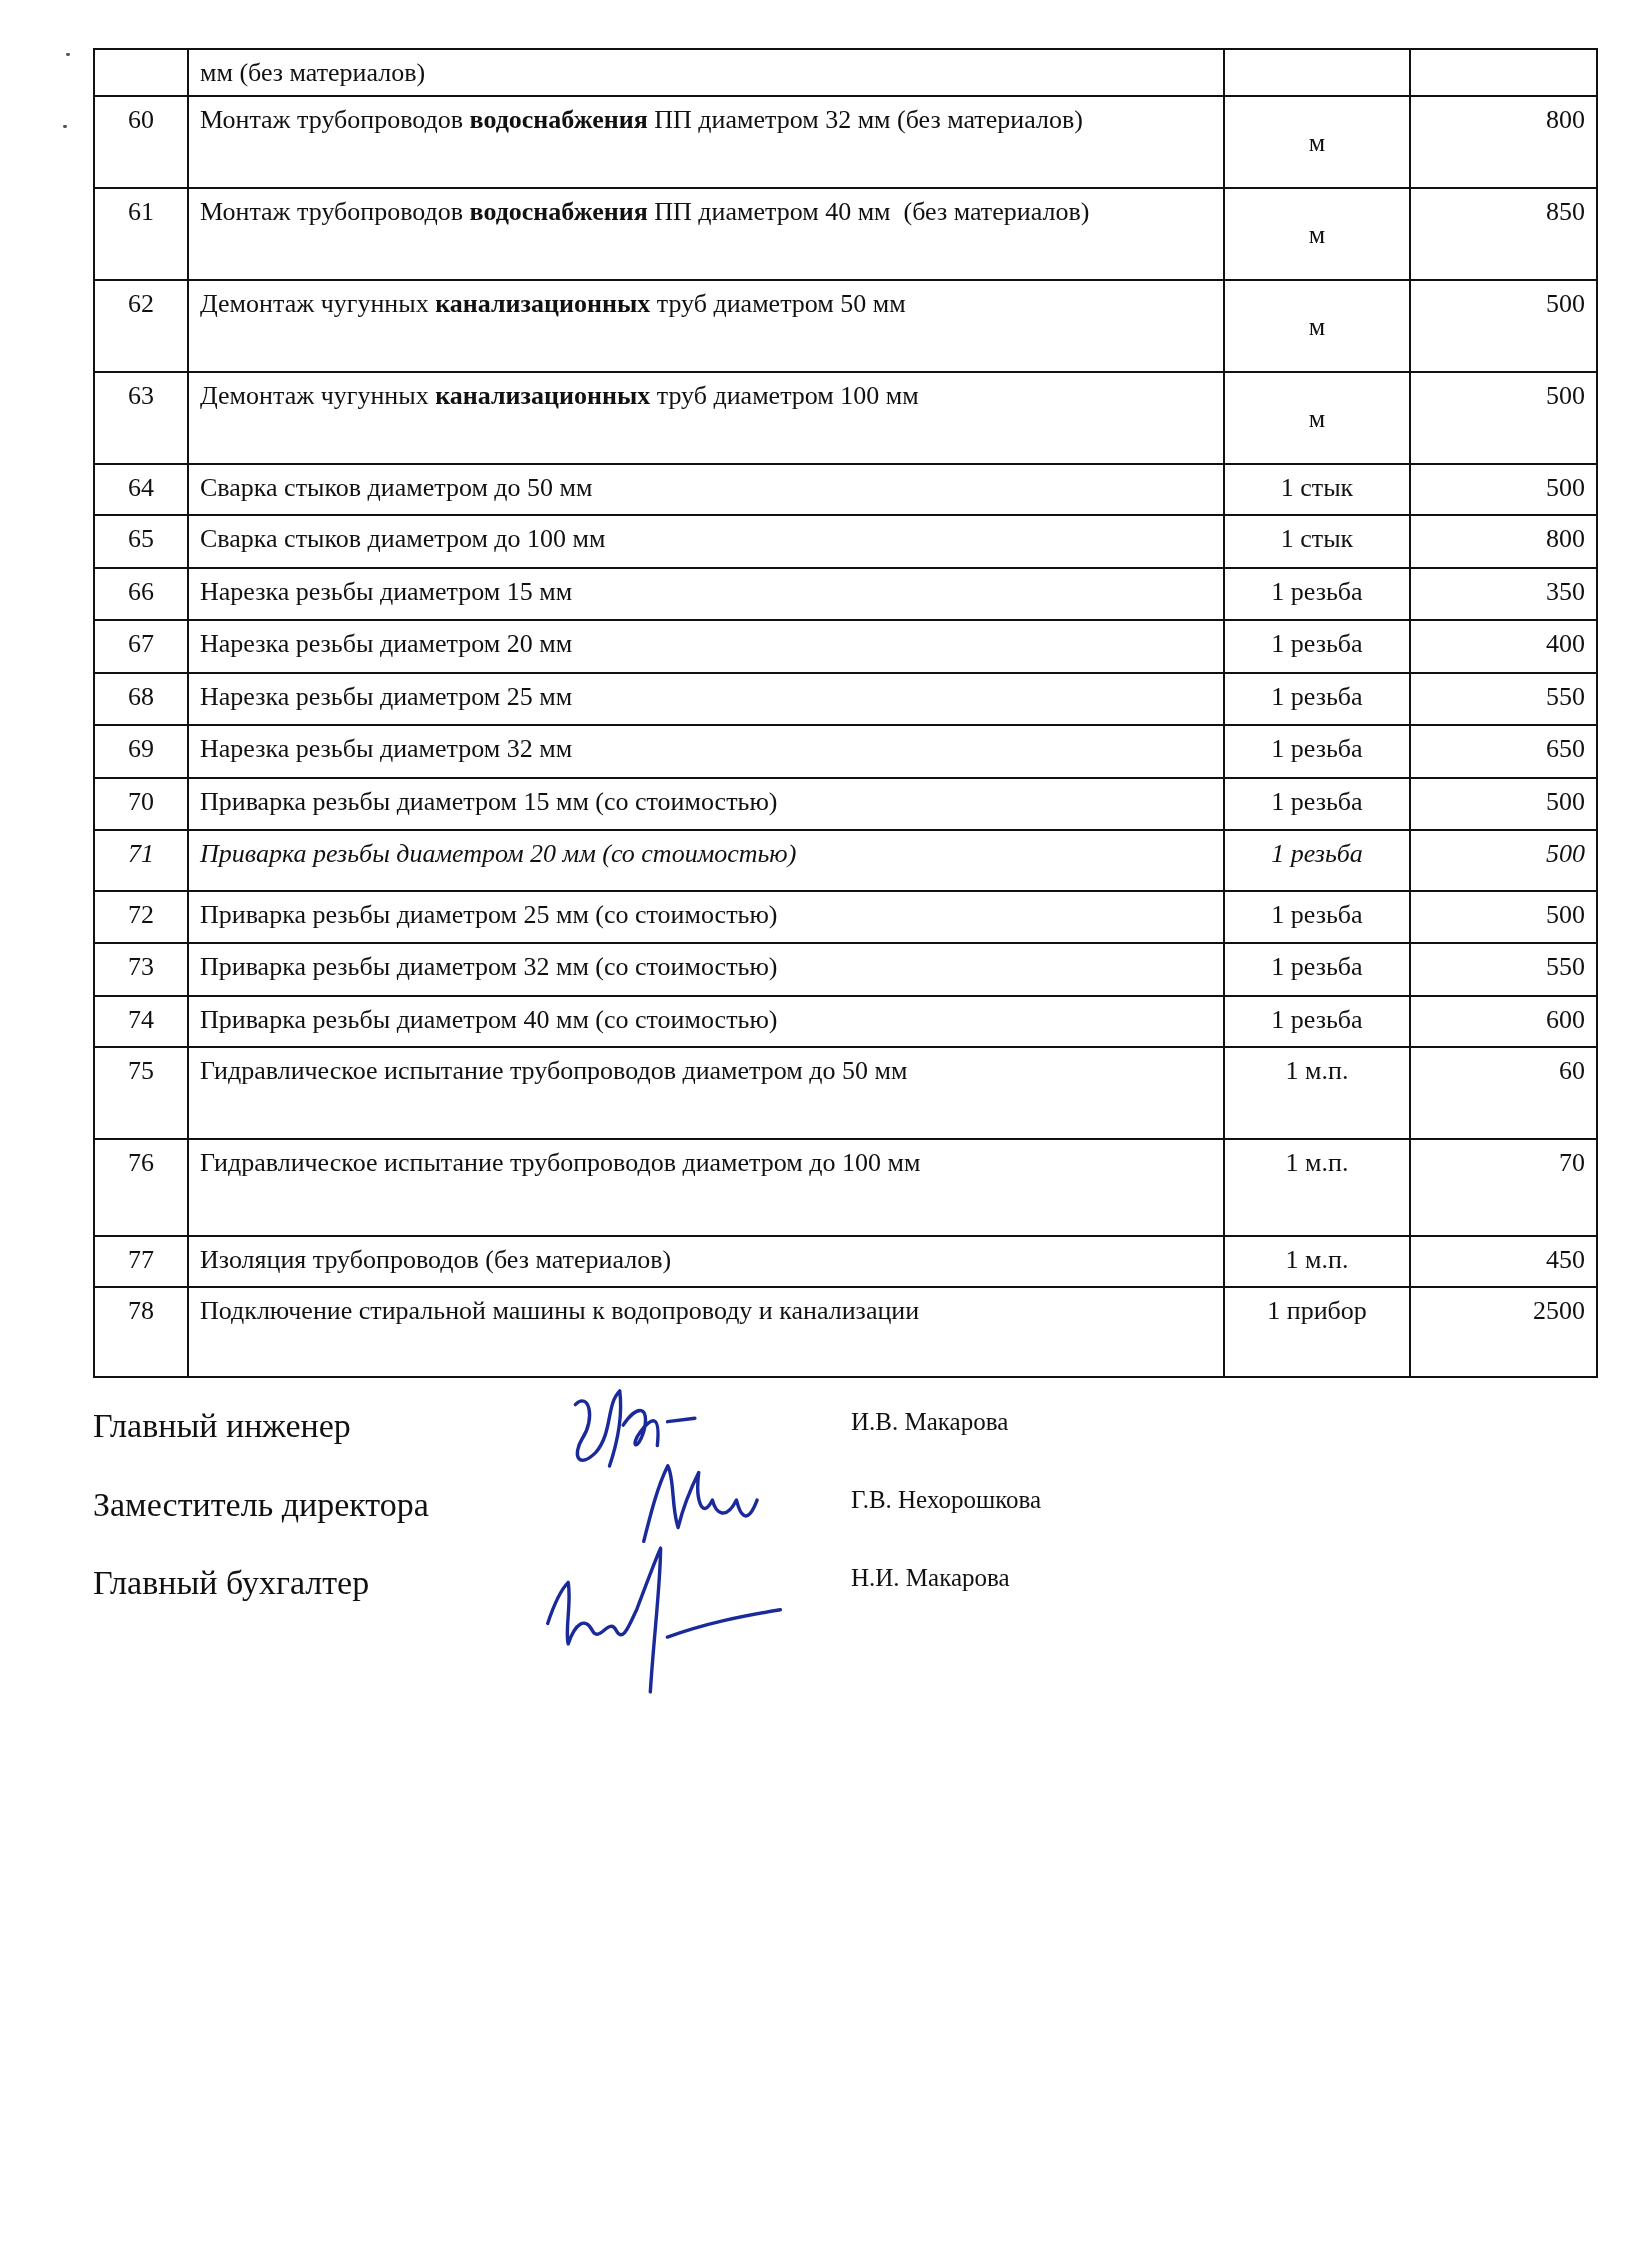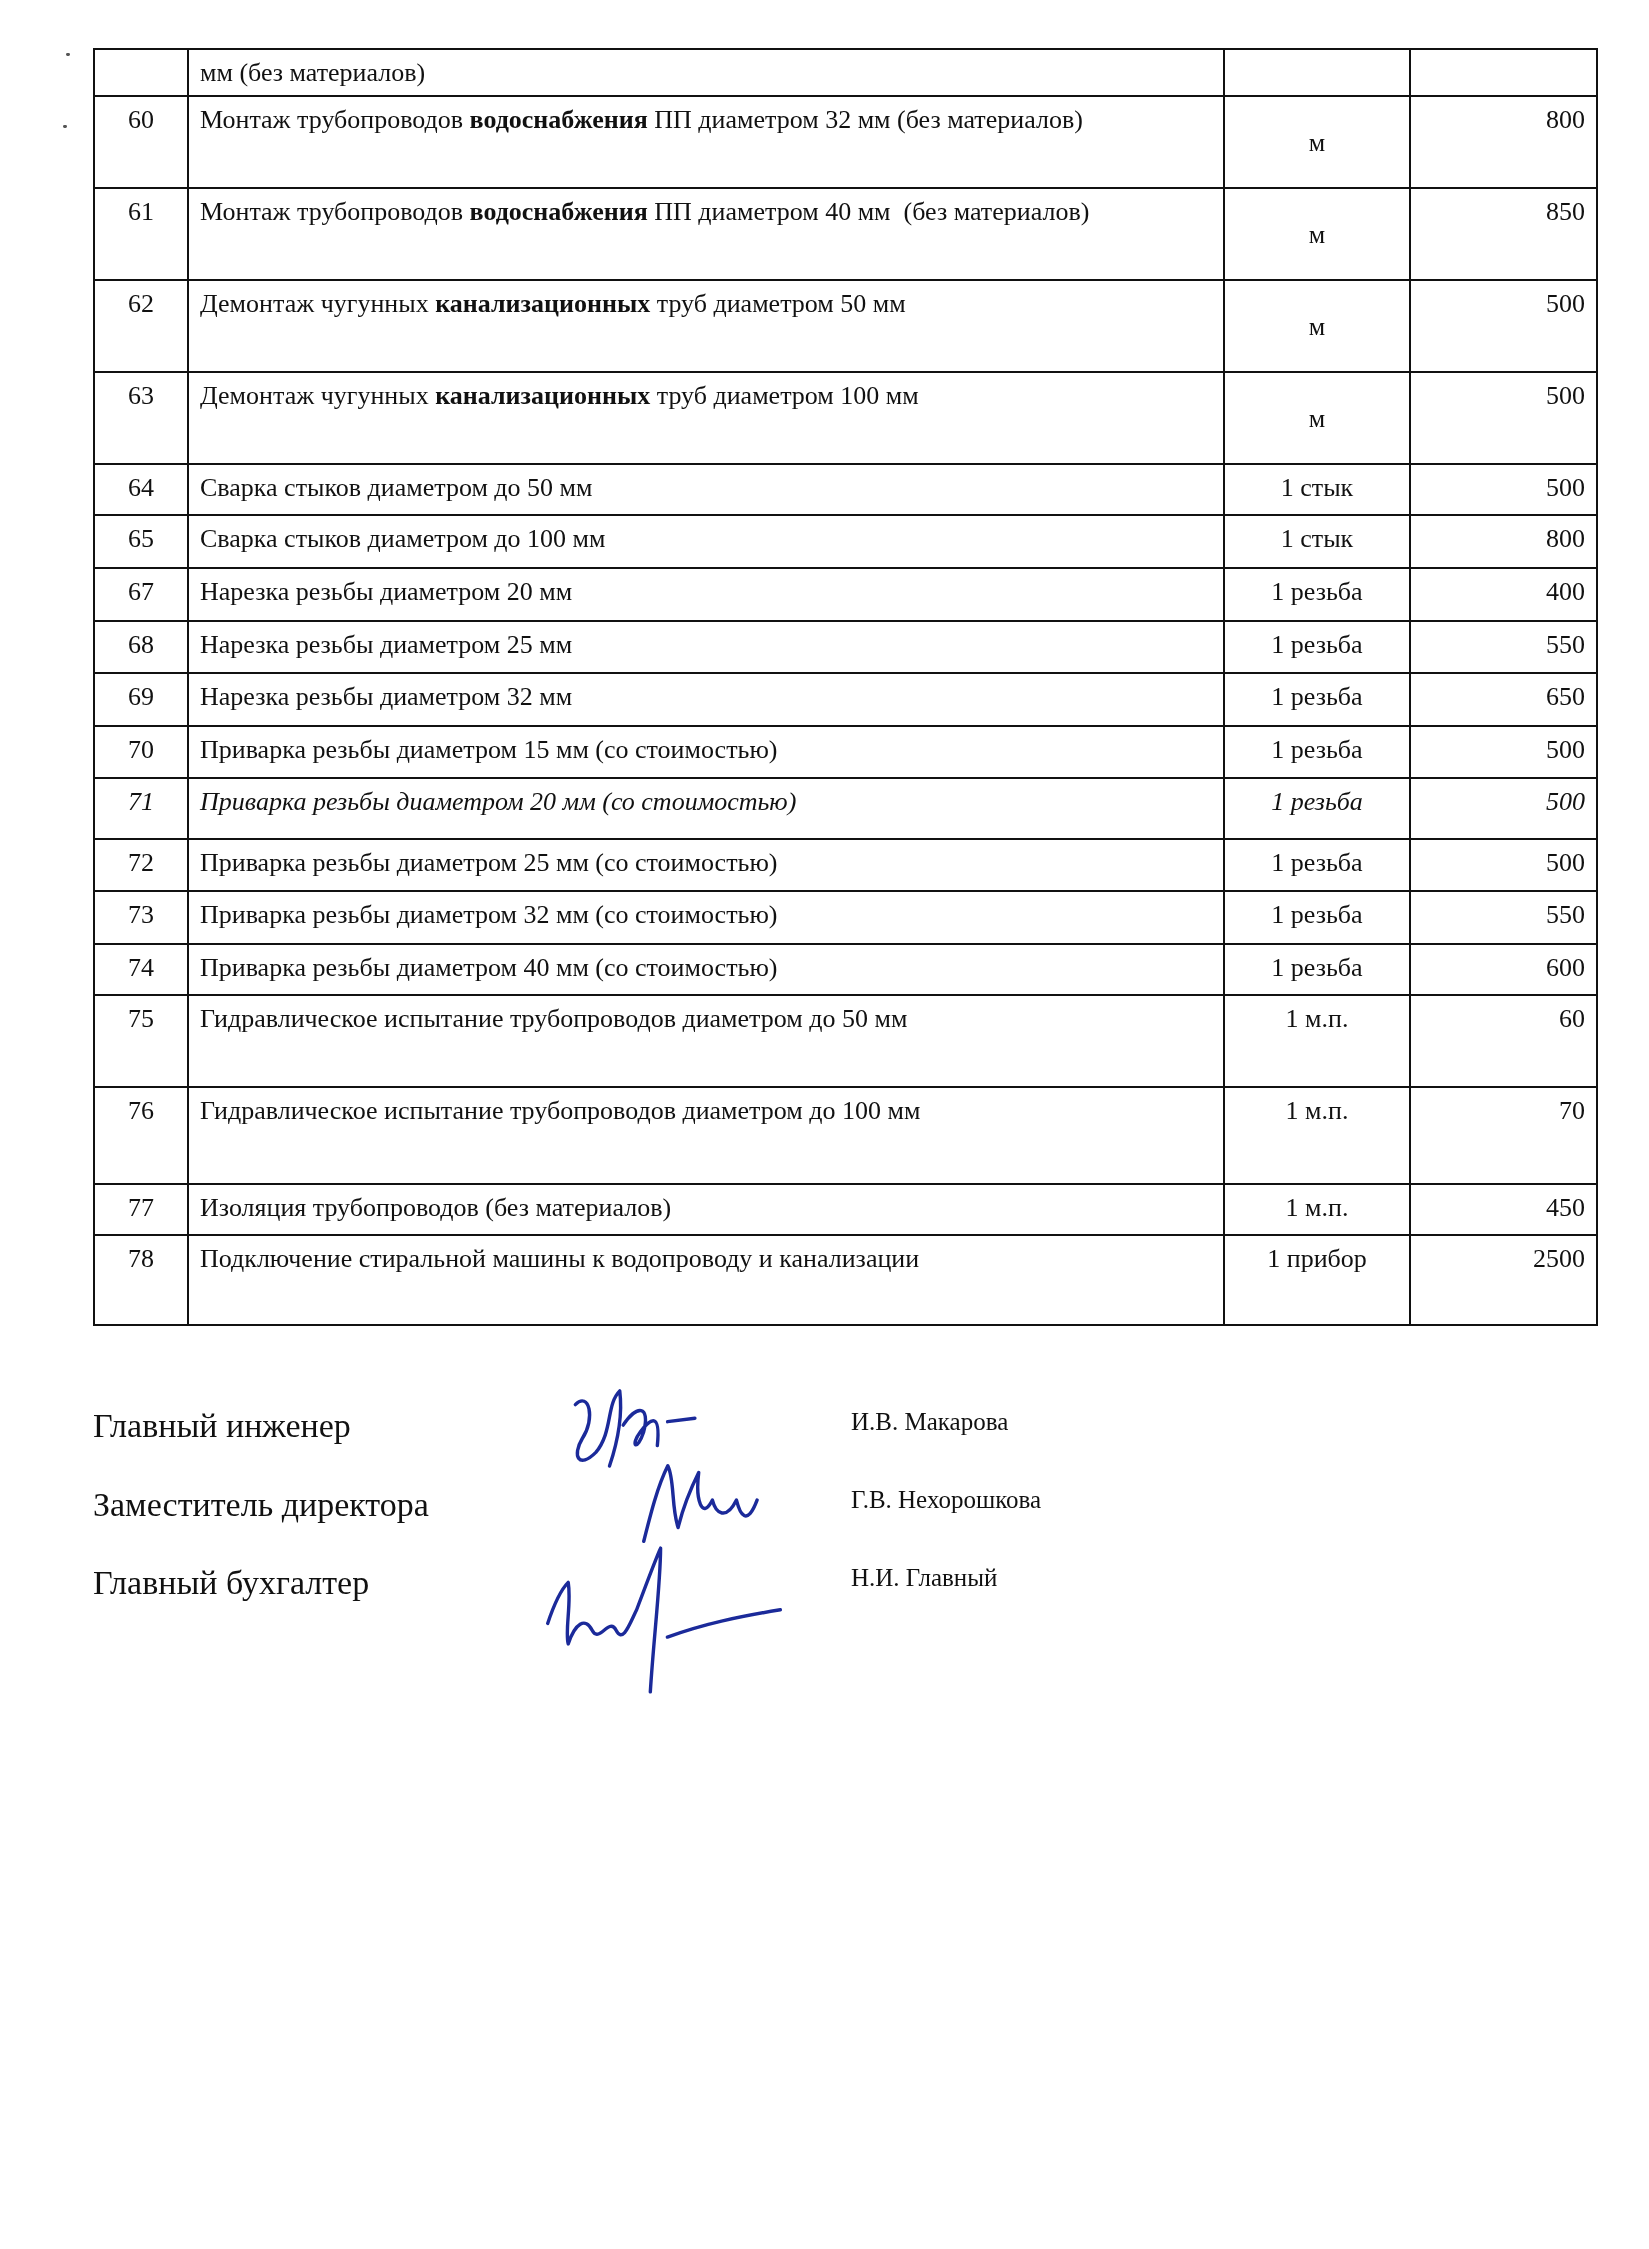--- a/index.html
+++ b/index.html
@@ -67,20 +67,26 @@
           <td class="num">64</td>
           <td class="desc"><span style="white-space: pre-wrap;">Сварка стыков диаметром до 50 мм</span></td>
           <td class="unit">1 стык</td>
           <td class="price-val">500</td>
         </tr>
         <tr style="height: 53px;">
           <td class="num">65</td>
           <td class="desc"><span style="white-space: pre-wrap;">Сварка стыков диаметром до 100 мм</span></td>
           <td class="unit">1 стык</td>
           <td class="price-val">800</td>
+        </tr>
+        <tr style="height: 52px;">
+          <td class="num">66</td>
+          <td class="desc"><span style="white-space: pre-wrap;">Нарезка резьбы диаметром 15 мм</span></td>
+          <td class="unit">1 резьба</td>
+          <td class="price-val">350</td>
         </tr>
         <tr style="height: 53px;">
           <td class="num">67</td>
           <td class="desc"><span style="white-space: pre-wrap;">Нарезка резьбы диаметром 20 мм</span></td>
           <td class="unit">1 резьба</td>
           <td class="price-val">400</td>
         </tr>
         <tr style="height: 52px;">
           <td class="num">68</td>
           <td class="desc"><span style="white-space: pre-wrap;">Нарезка резьбы диаметром 25 мм</span></td>
@@ -163,21 +169,21 @@
 
   <div class="sig-row" style="top:1484px;">Заместитель директора</div>
   <div class="sig-name" style="top:1479px;">Г.В. Нехорошкова</div>
   <div class="sig" style="left:630px; top:1452px;">
     <svg width="158" height="103" viewBox="0 0 230 150">
       <path d="M20 130 C30 90, 40 50, 55 20 C65 40, 60 80, 70 110 C80 70, 95 40, 100 30 C95 70, 105 100, 120 70 C125 90, 140 100, 155 70 C160 90, 170 110, 185 70"></path>
     </svg>
   </div>
 
   <div class="sig-row" style="top:1562px;">Главный бухгалтер</div>
-  <div class="sig-name" style="top:1557px;">Н.И. Главный</div>
+  <div class="sig-name" style="top:1557px;">Н.И. Макарова</div>
   <div class="sig" style="left:534px; top:1541px;">
     <svg width="260" height="158" viewBox="0 0 380 230">
       <path d="M20 120 C30 90, 40 70, 50 60 C55 90, 45 130, 50 150 C60 120, 75 110, 85 130 C95 150, 110 110, 120 130 C130 150, 140 120, 150 100 C165 60, 180 20, 185 10 C185 60, 175 140, 170 220 M195 140 C250 120, 300 110, 360 100"></path>
     </svg>
   </div>
 
 </div>
 
 
 </body></html>

